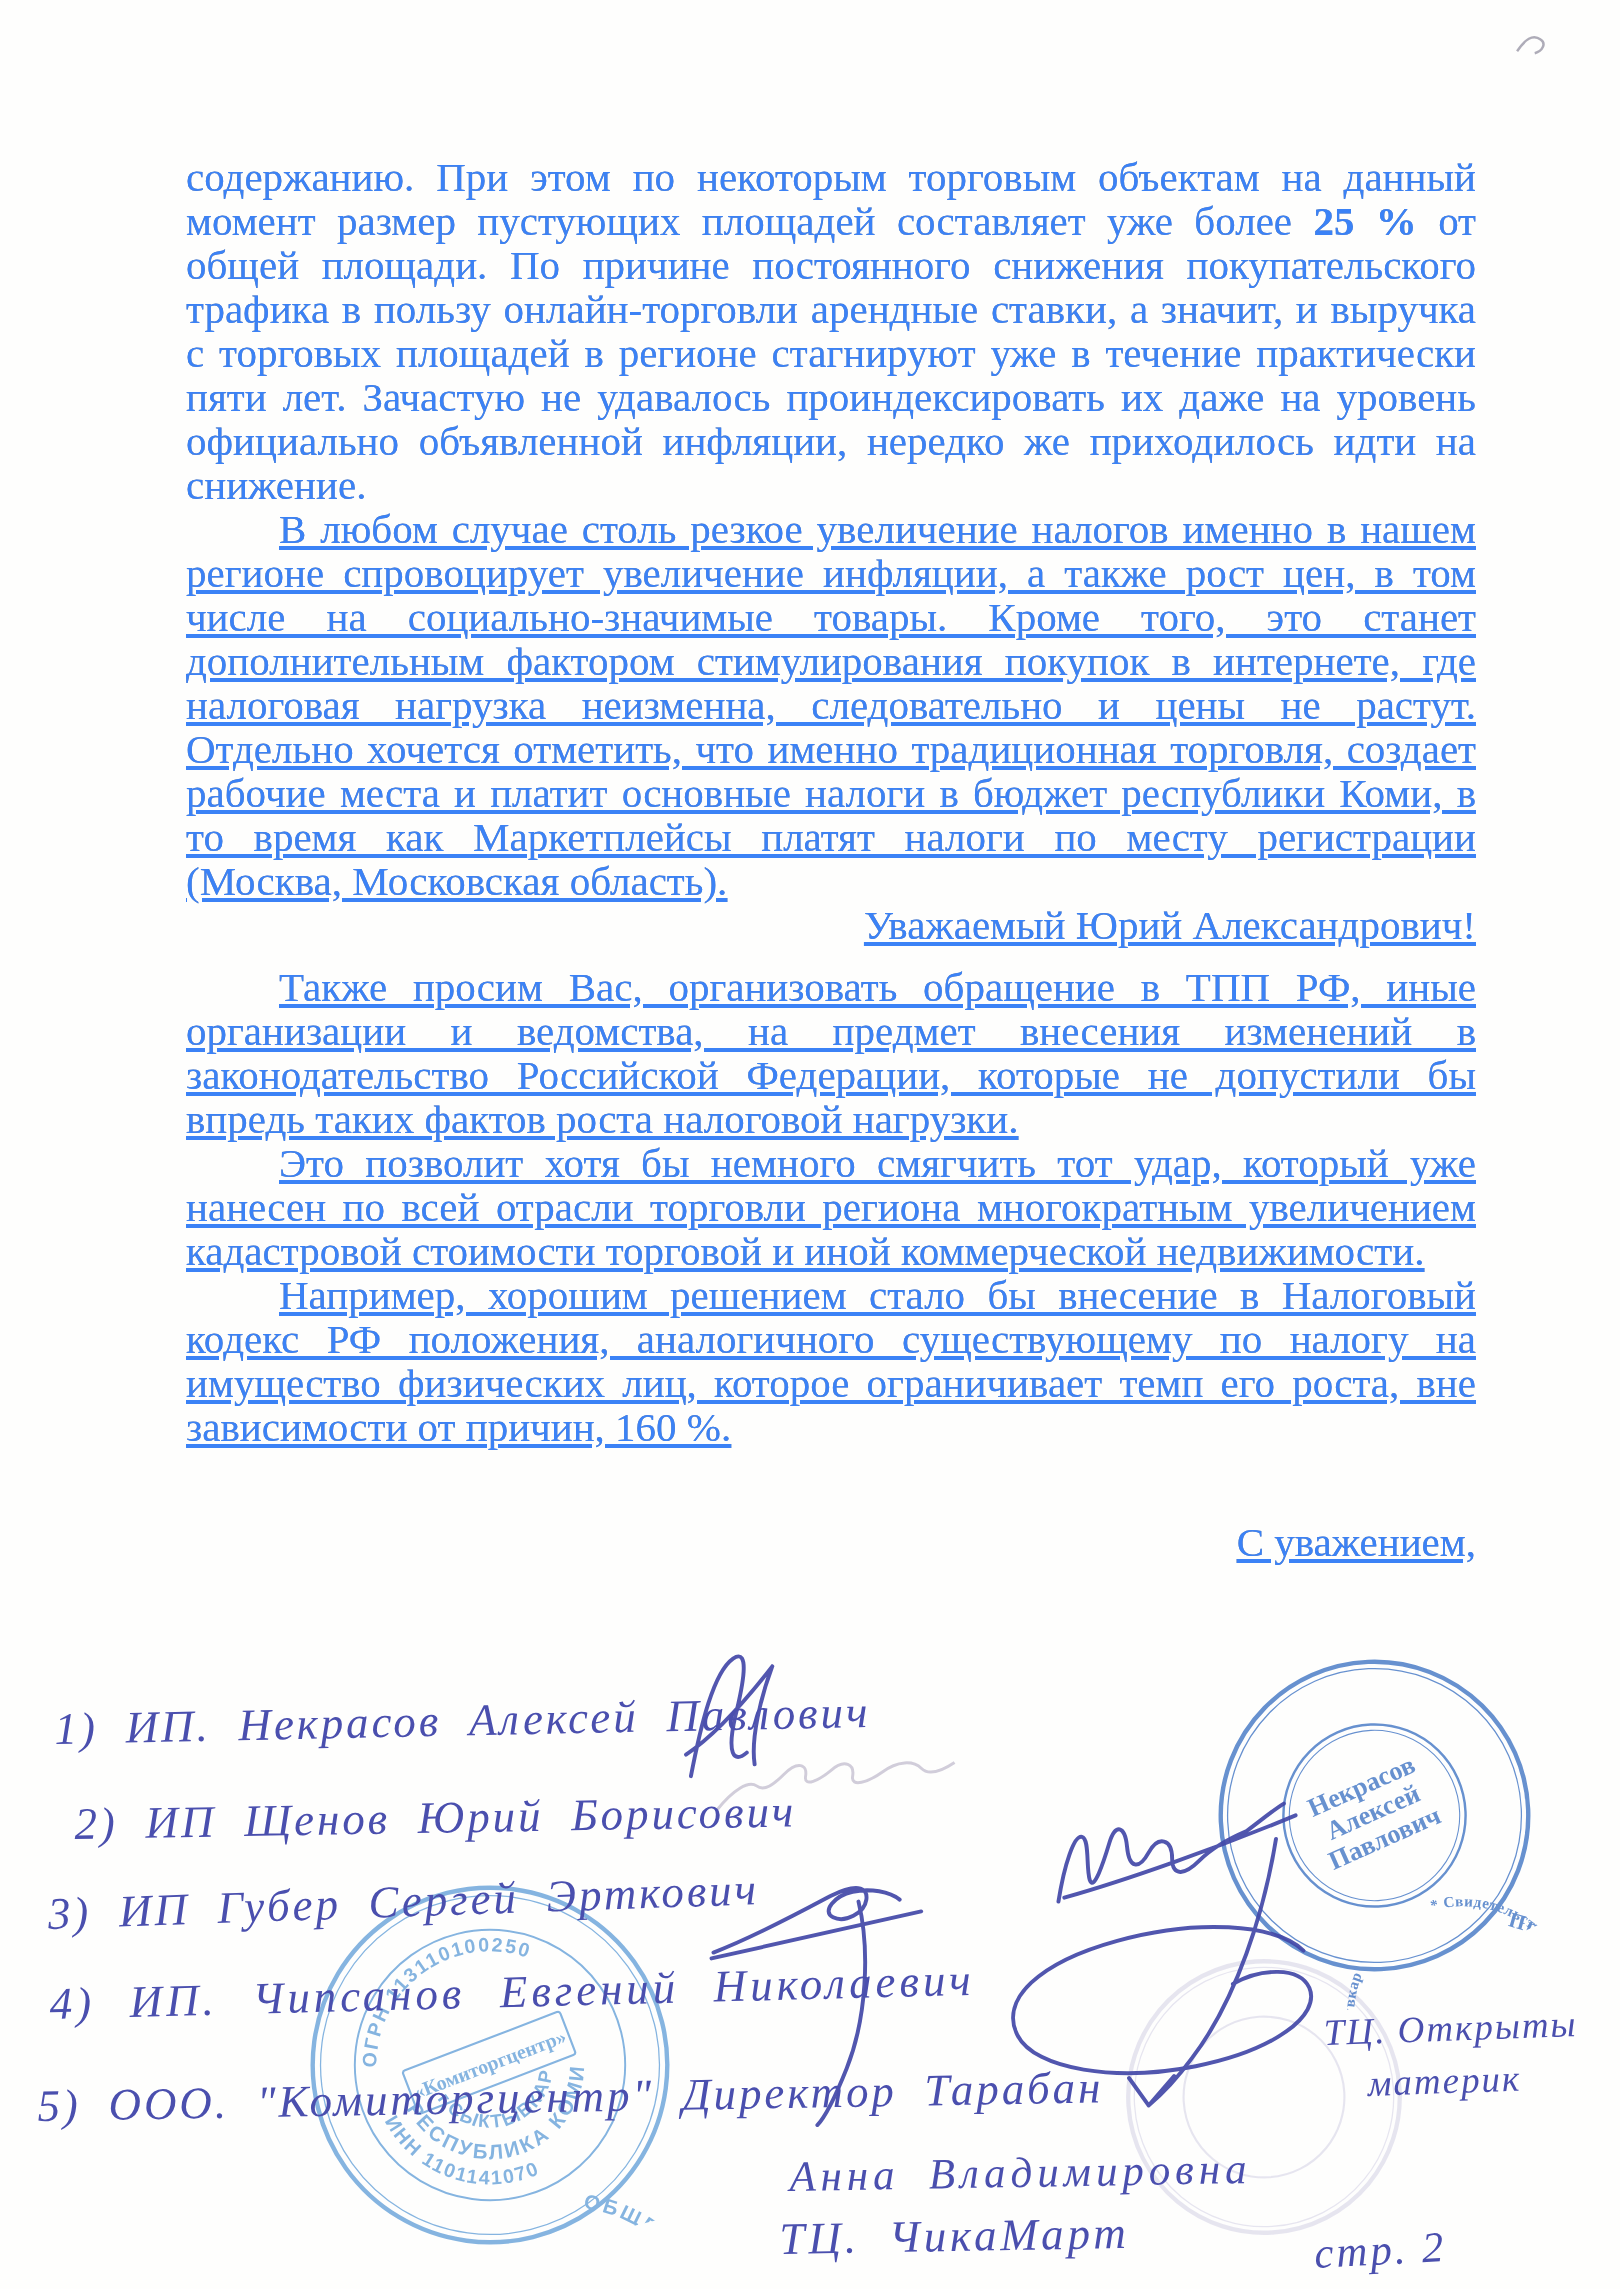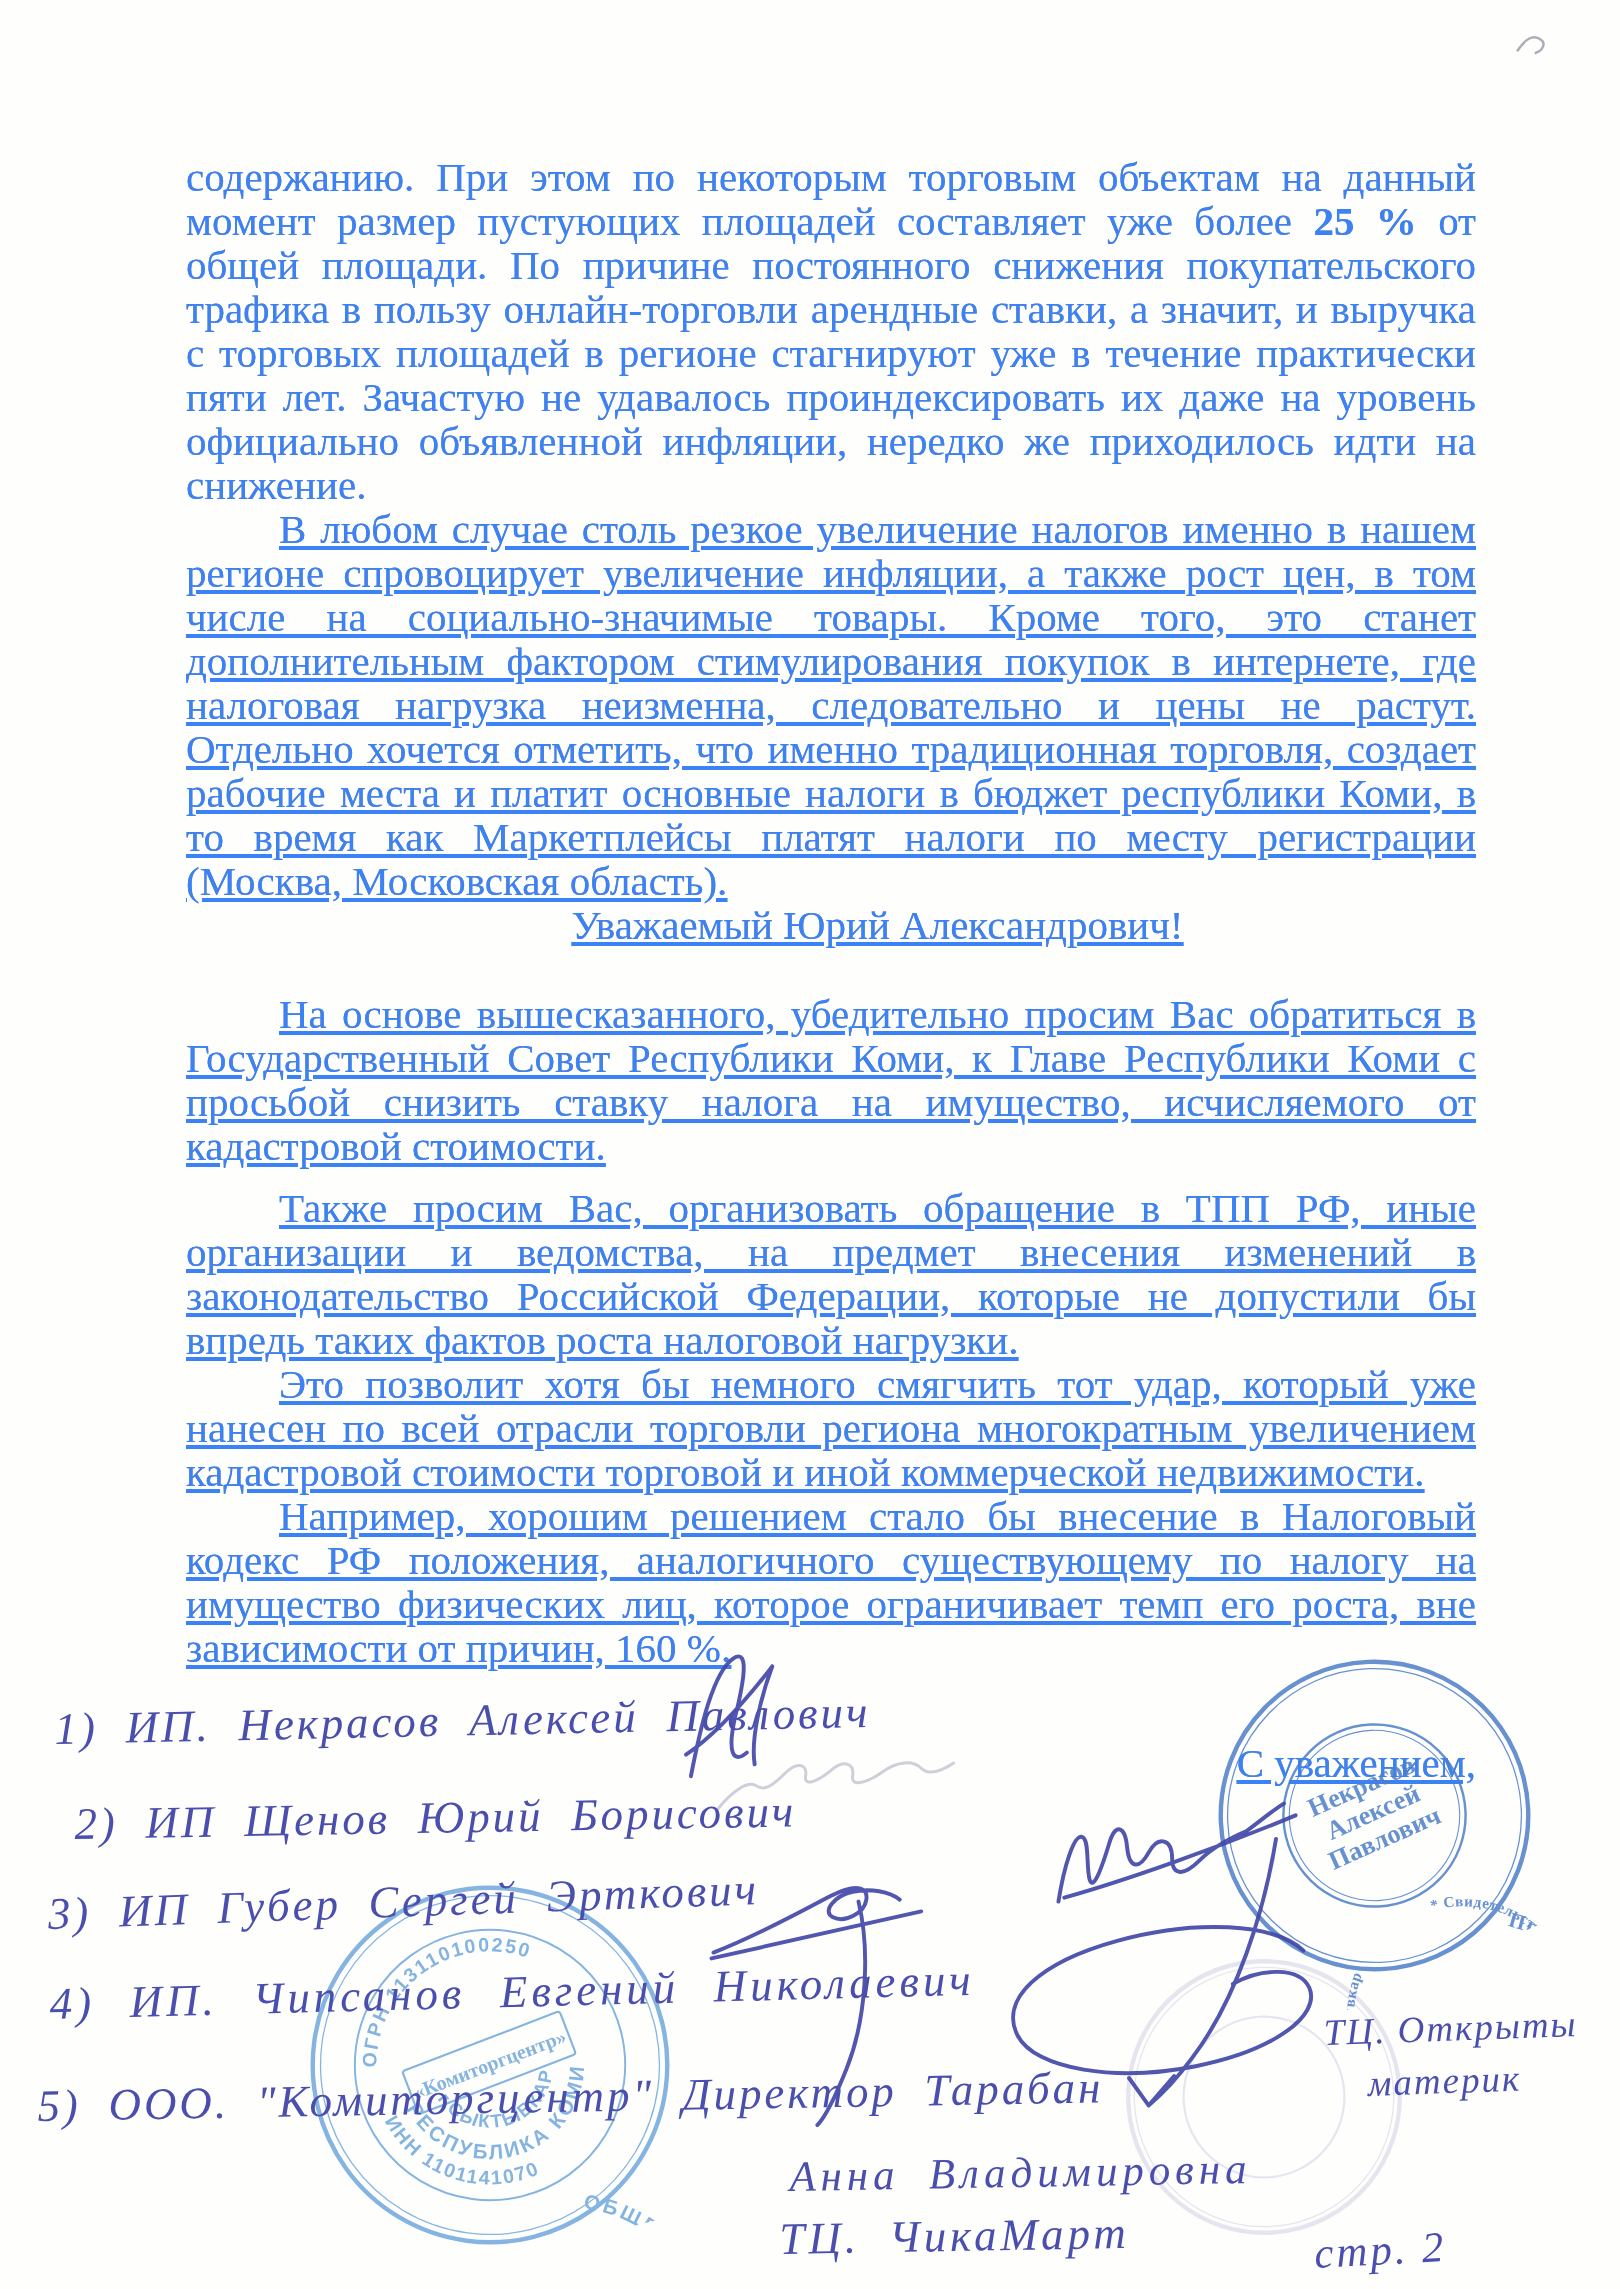--- a/index.html
+++ b/index.html
@@ -8,21 +8,21 @@
     overflow:hidden;font-family:"Liberation Serif",serif;
   }
   
   .letter{
     position:absolute;left:186px;top:155px;width:1290px;
     font-size:41px;line-height:44px;color:#3b82f6;
     text-shadow:0 0 0.5px rgba(40,40,55,.55);
   }
   .letter p{margin:0;text-align:justify;}
   .letter p.ind{text-indent:93px;text-decoration:underline;}
-  .letter p.salut{text-align:center;}
+  .letter p.salut{text-align:right;}
   .letter p.g45{margin-top:45px;}
   .letter p.g18{margin-top:17.6px;}
   .letter p.closing{margin-top:71px;text-align:right;}
   .letter b{font-weight:bold;}
   
   .hw{
     position:absolute;font-family:"Liberation Serif",serif;font-style:italic;
     color:#4a4fae;white-space:nowrap;transform-origin:left top;z-index:6;
   }
   .hw-row{font-size:45px;letter-spacing:2.9px;word-spacing:13.7px;}
@@ -37,21 +37,20 @@
 </style>
 </head>
 <body>
 
 <div class="page">
 
   <div class="letter">
     <p class="p"><span>содержанию. При этом по некоторым торговым объектам  на данный момент размер пустующих площадей составляет уже более </span><b>25 %</b><span> от общей площади. По причине постоянного снижения покупательского трафика в пользу онлайн-торговли арендные ставки, а значит, и выручка с торговых площадей в регионе стагнируют уже в течение практически пяти лет. Зачастую не удавалось проиндексировать их даже на уровень официально объявленной инфляции, нередко же приходилось идти на снижение.</span></p>
     <p class="ind">В любом случае столь резкое увеличение налогов именно в нашем регионе спровоцирует увеличение инфляции, а также рост цен, в том числе на социально-значимые товары. Кроме того, это станет дополнительным фактором стимулирования покупок в интернете, где налоговая нагрузка неизменна, следовательно и цены не растут. Отдельно хочется отметить, что именно традиционная торговля, создает рабочие места и платит основные налоги в бюджет республики Коми, в то время как Маркетплейсы платят налоги по месту регистрации (Москва, Московская область).</p>
     <p class="ind salut">Уважаемый Юрий Александрович!</p>
-    <p class="ind g45">На основе вышесказанного, убедительно просим Вас обратиться в Государственный Совет Республики Коми, к Главе Республики Коми с просьбой снизить ставку налога на имущество, исчисляемого от кадастровой стоимости.</p>
     <p class="ind g18">Также просим Вас, организовать обращение в ТПП РФ, иные организации и ведомства, на предмет внесения изменений в законодательство Российской Федерации, которые не допустили бы впредь таких фактов роста налоговой нагрузки.</p>
     <p class="ind">Это позволит хотя бы немного смягчить тот удар, который уже нанесен по всей отрасли торговли региона многократным увеличением кадастровой стоимости торговой и иной коммерческой недвижимости.</p>
     <p class="ind">Например, хорошим решением стало бы внесение в Налоговый кодекс РФ положения, аналогичного существующему по налогу на имущество физических лиц, которое ограничивает темп его роста, вне зависимости от причин, 160 %.</p>
     <p class="ind closing">С уважением,</p>
   </div>
 
   <svg class="stamp" style="left:1117px;top:1950px;opacity:0.22;transform:rotate(18deg);color:#958fc2;" width="294" height="294" viewBox="-170 -170 340 340">
     <circle cx="0" cy="0" r="157" fill="none" stroke="currentColor" stroke-width="5"></circle>
     <circle cx="0" cy="0" r="150" fill="none" stroke="currentColor" stroke-width="1.5"></circle>
     <circle cx="0" cy="0" r="93" fill="none" stroke="currentColor" stroke-width="2.5"></circle>

